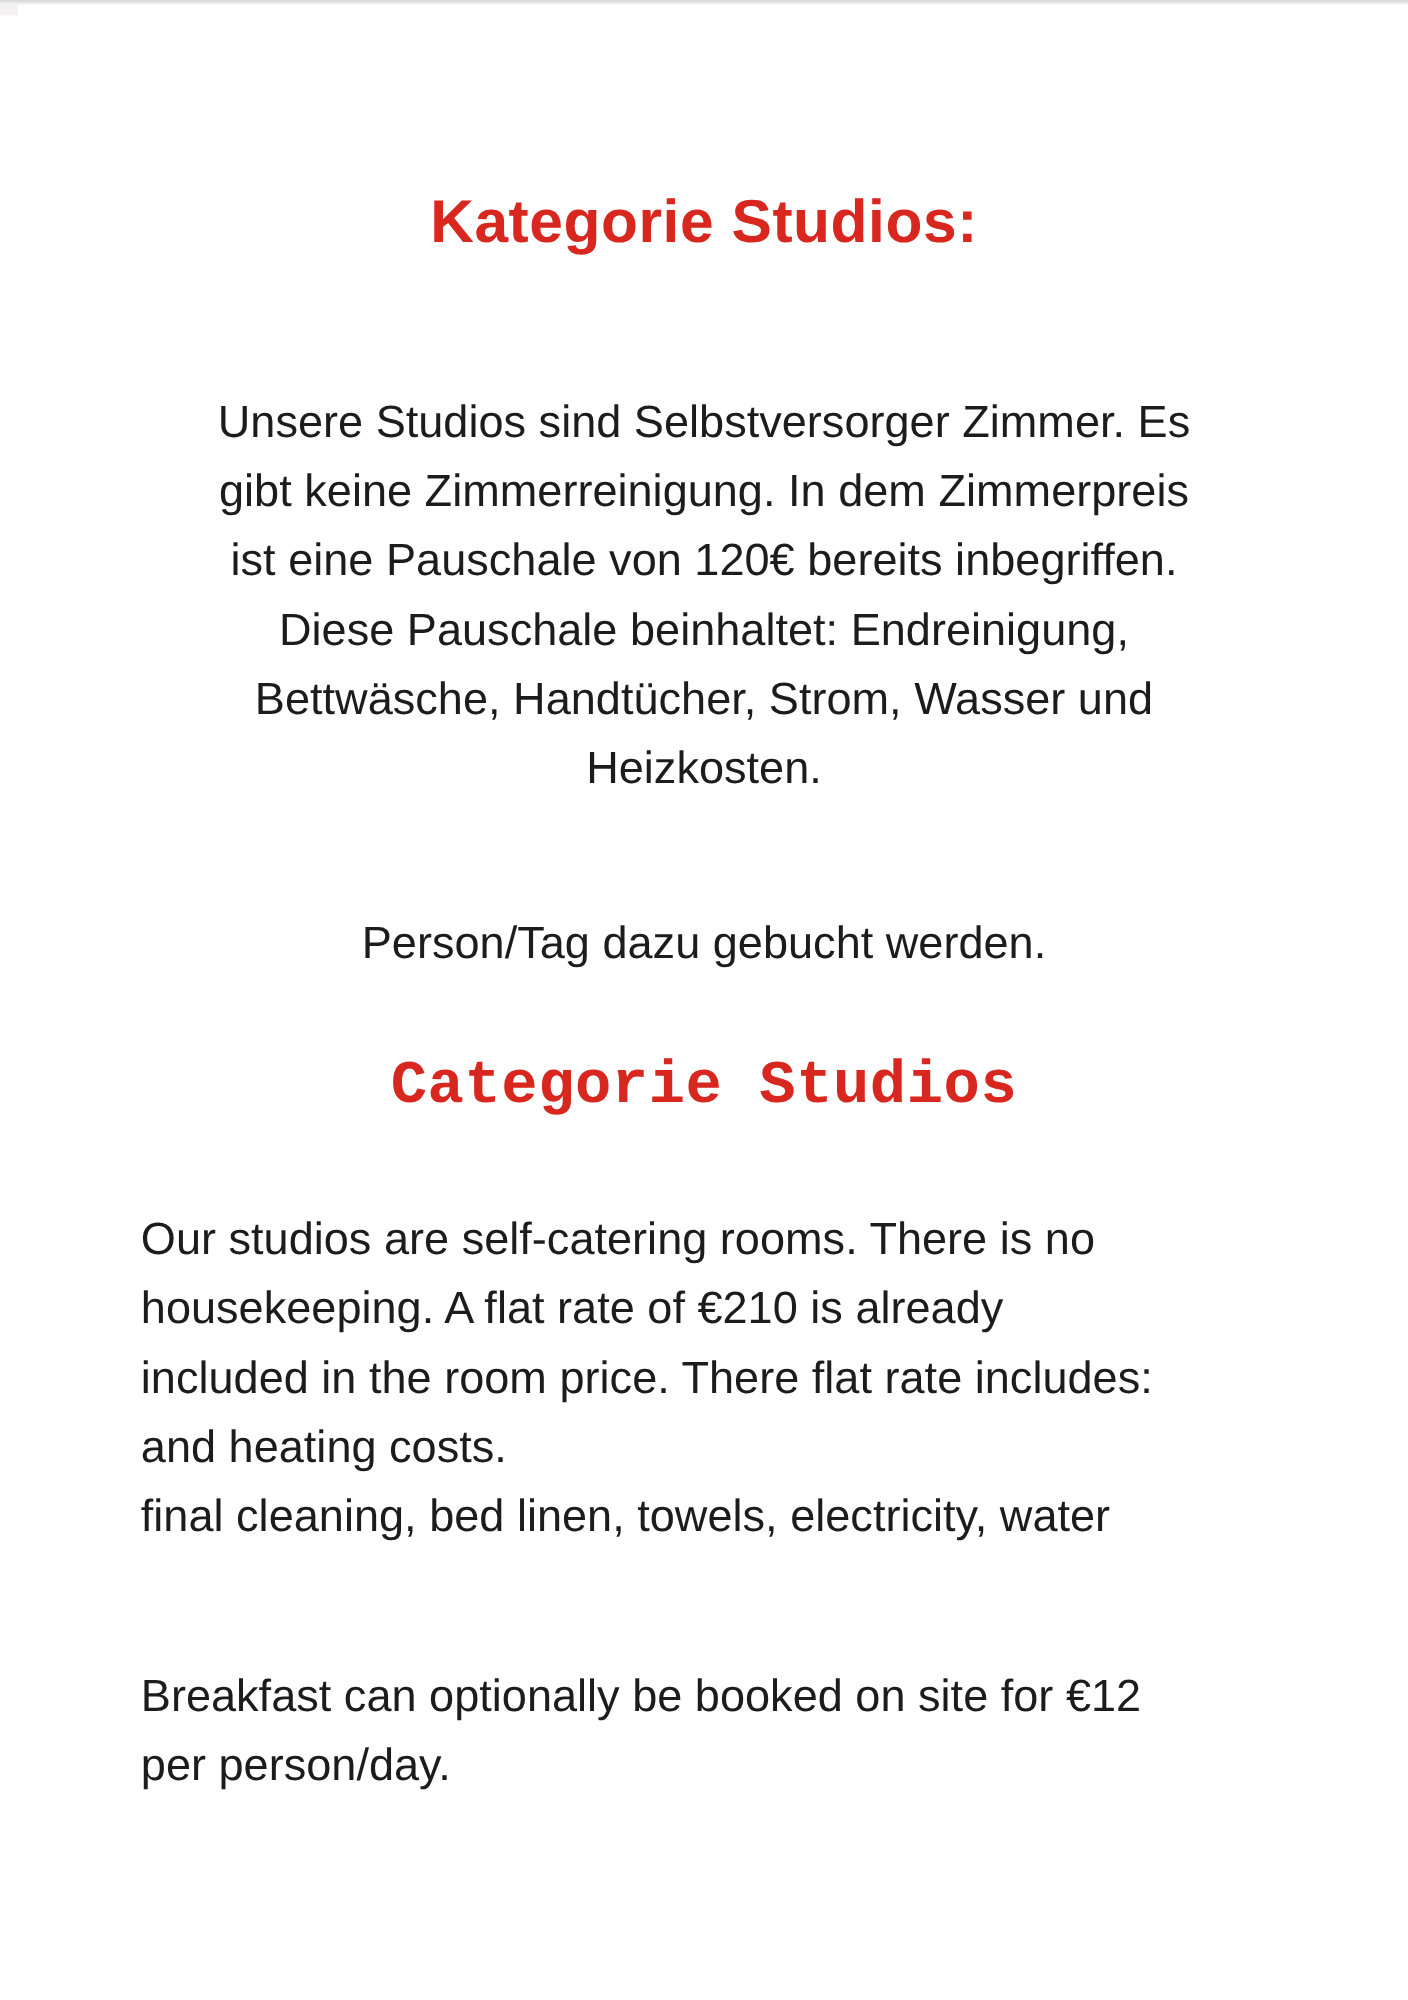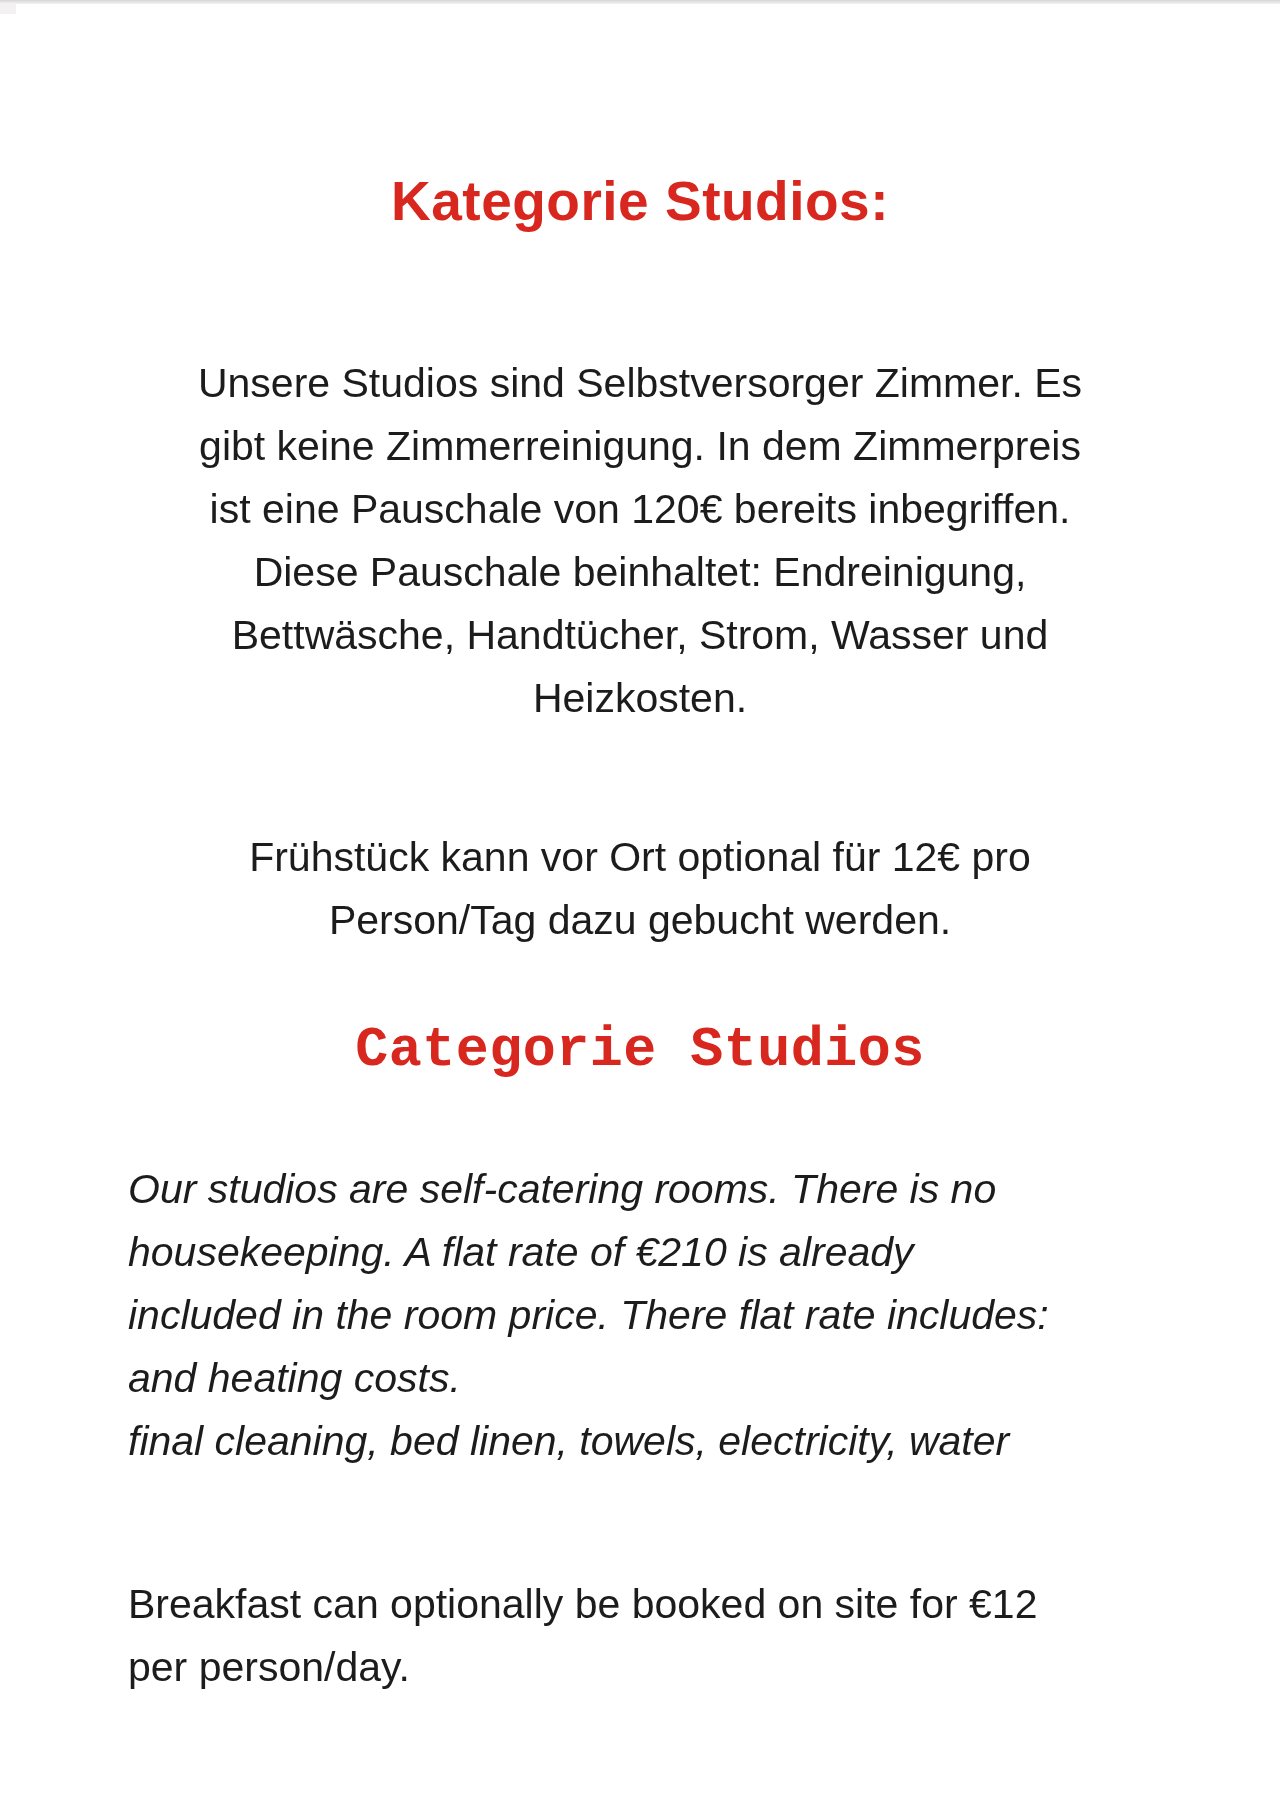--- a/index.html
+++ b/index.html
@@ -45,21 +45,21 @@
   .h-en { margin-top: 64px; font-family: Liberation Mono, monospace; }
   .para {
     font-size: 41px;
     line-height: 63px;
   }
   .para .line { white-space: nowrap; }
   .para.centered { text-align: center; }
   .para.left { text-align: left; padding-left: 8px; }
   .p1 { margin-top: 116px; }
   .p2 { margin-top: 96px; }
-  .p3 { margin-top: 72px; font-style: italic; }
+  .p3 { margin-top: 72px; }
   .p4 { margin-top: 100px; }
 </style>
 </head>
 <body style="--accent: #d7271e; color: rgb(28, 28, 28); background: rgb(255, 255, 255);">
 
 <div class="top-edge"></div>
 <div class="corner-artifact"></div>
 
 <div class="doc">
 
@@ -68,21 +68,20 @@
   <div class="para centered p1">
     <div class="line">Unsere Studios sind Selbstversorger Zimmer. Es</div>
     <div class="line">gibt keine Zimmerreinigung. In dem Zimmerpreis</div>
     <div class="line">ist eine Pauschale von 120€ bereits inbegriffen.</div>
     <div class="line">Diese Pauschale beinhaltet: Endreinigung,</div>
     <div class="line">Bettwäsche, Handtücher, Strom, Wasser und</div>
     <div class="line">Heizkosten.</div>
   </div>
 
   <div class="para centered p2">
-    <div class="line">Frühstück kann vor Ort optional für 12€ pro</div>
     <div class="line">Person/Tag dazu gebucht werden.</div>
   </div>
 
   <div class="heading h-en">Categorie Studios</div>
 
   <div class="para left p3">
     <div class="line">Our studios are self-catering rooms. There is no</div>
     <div class="line">housekeeping. A flat rate of €210 is already</div>
     <div class="line">included in the room price. There flat rate includes:</div>
     <div class="line">and heating costs.</div>

